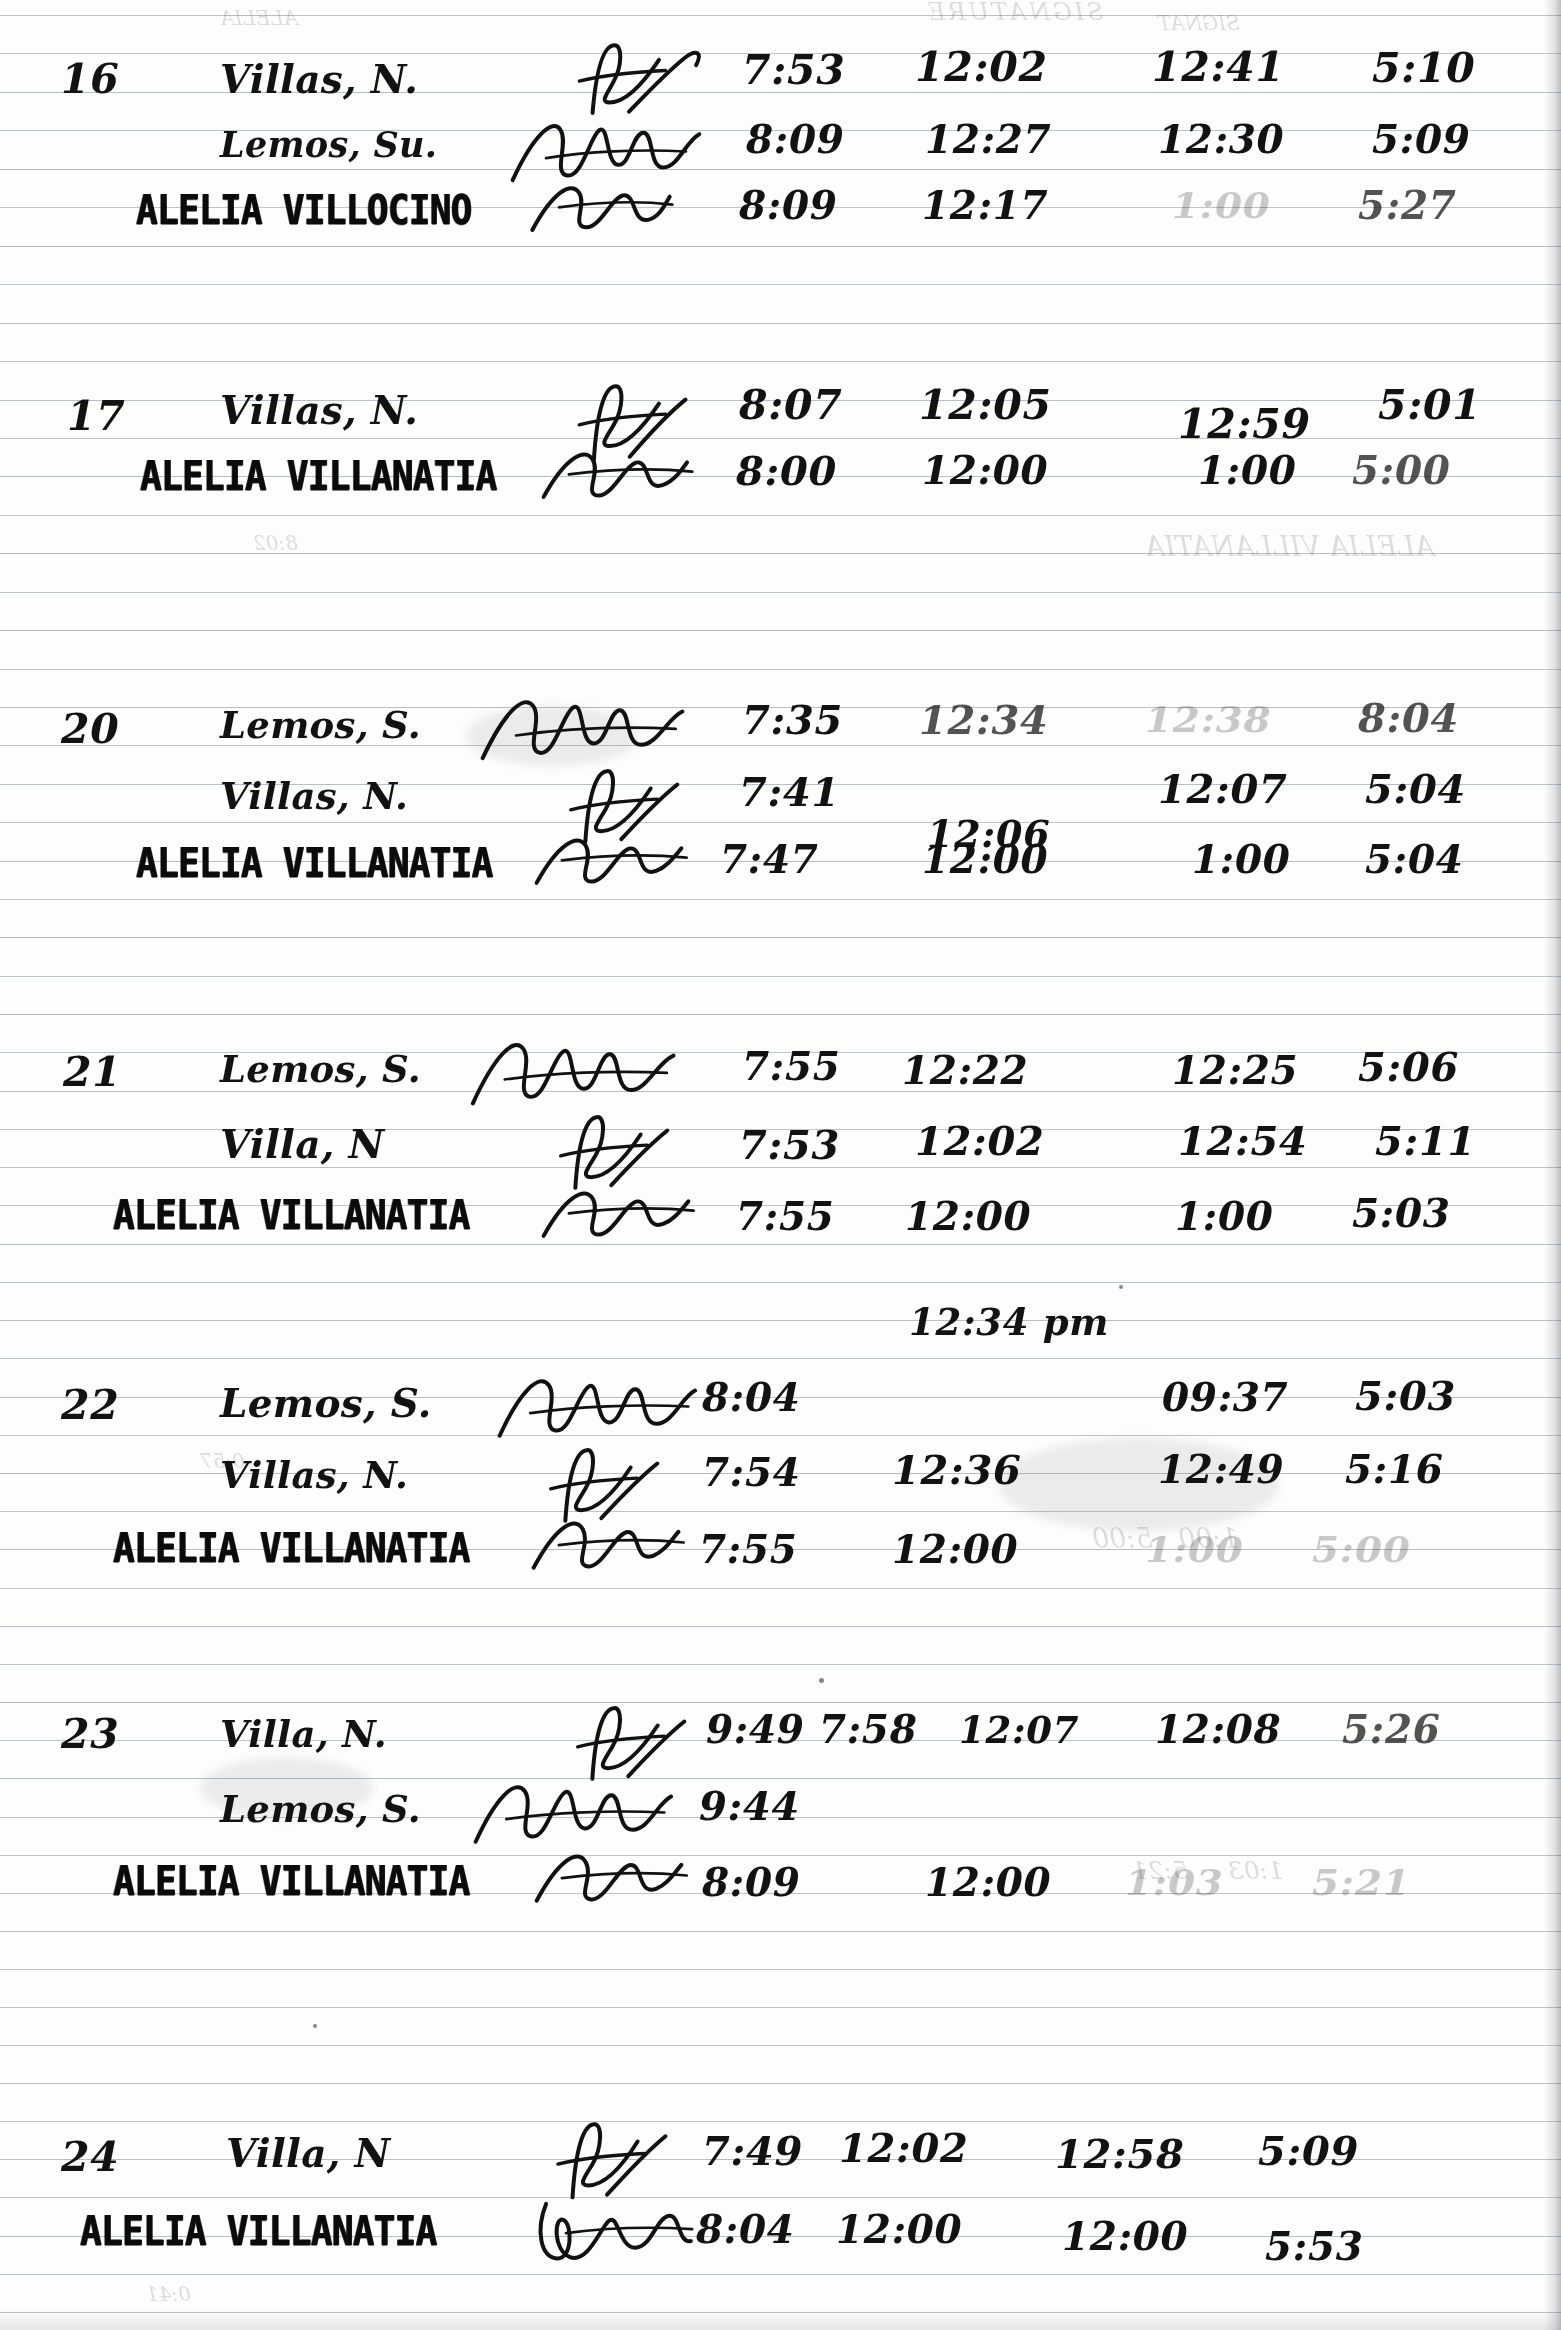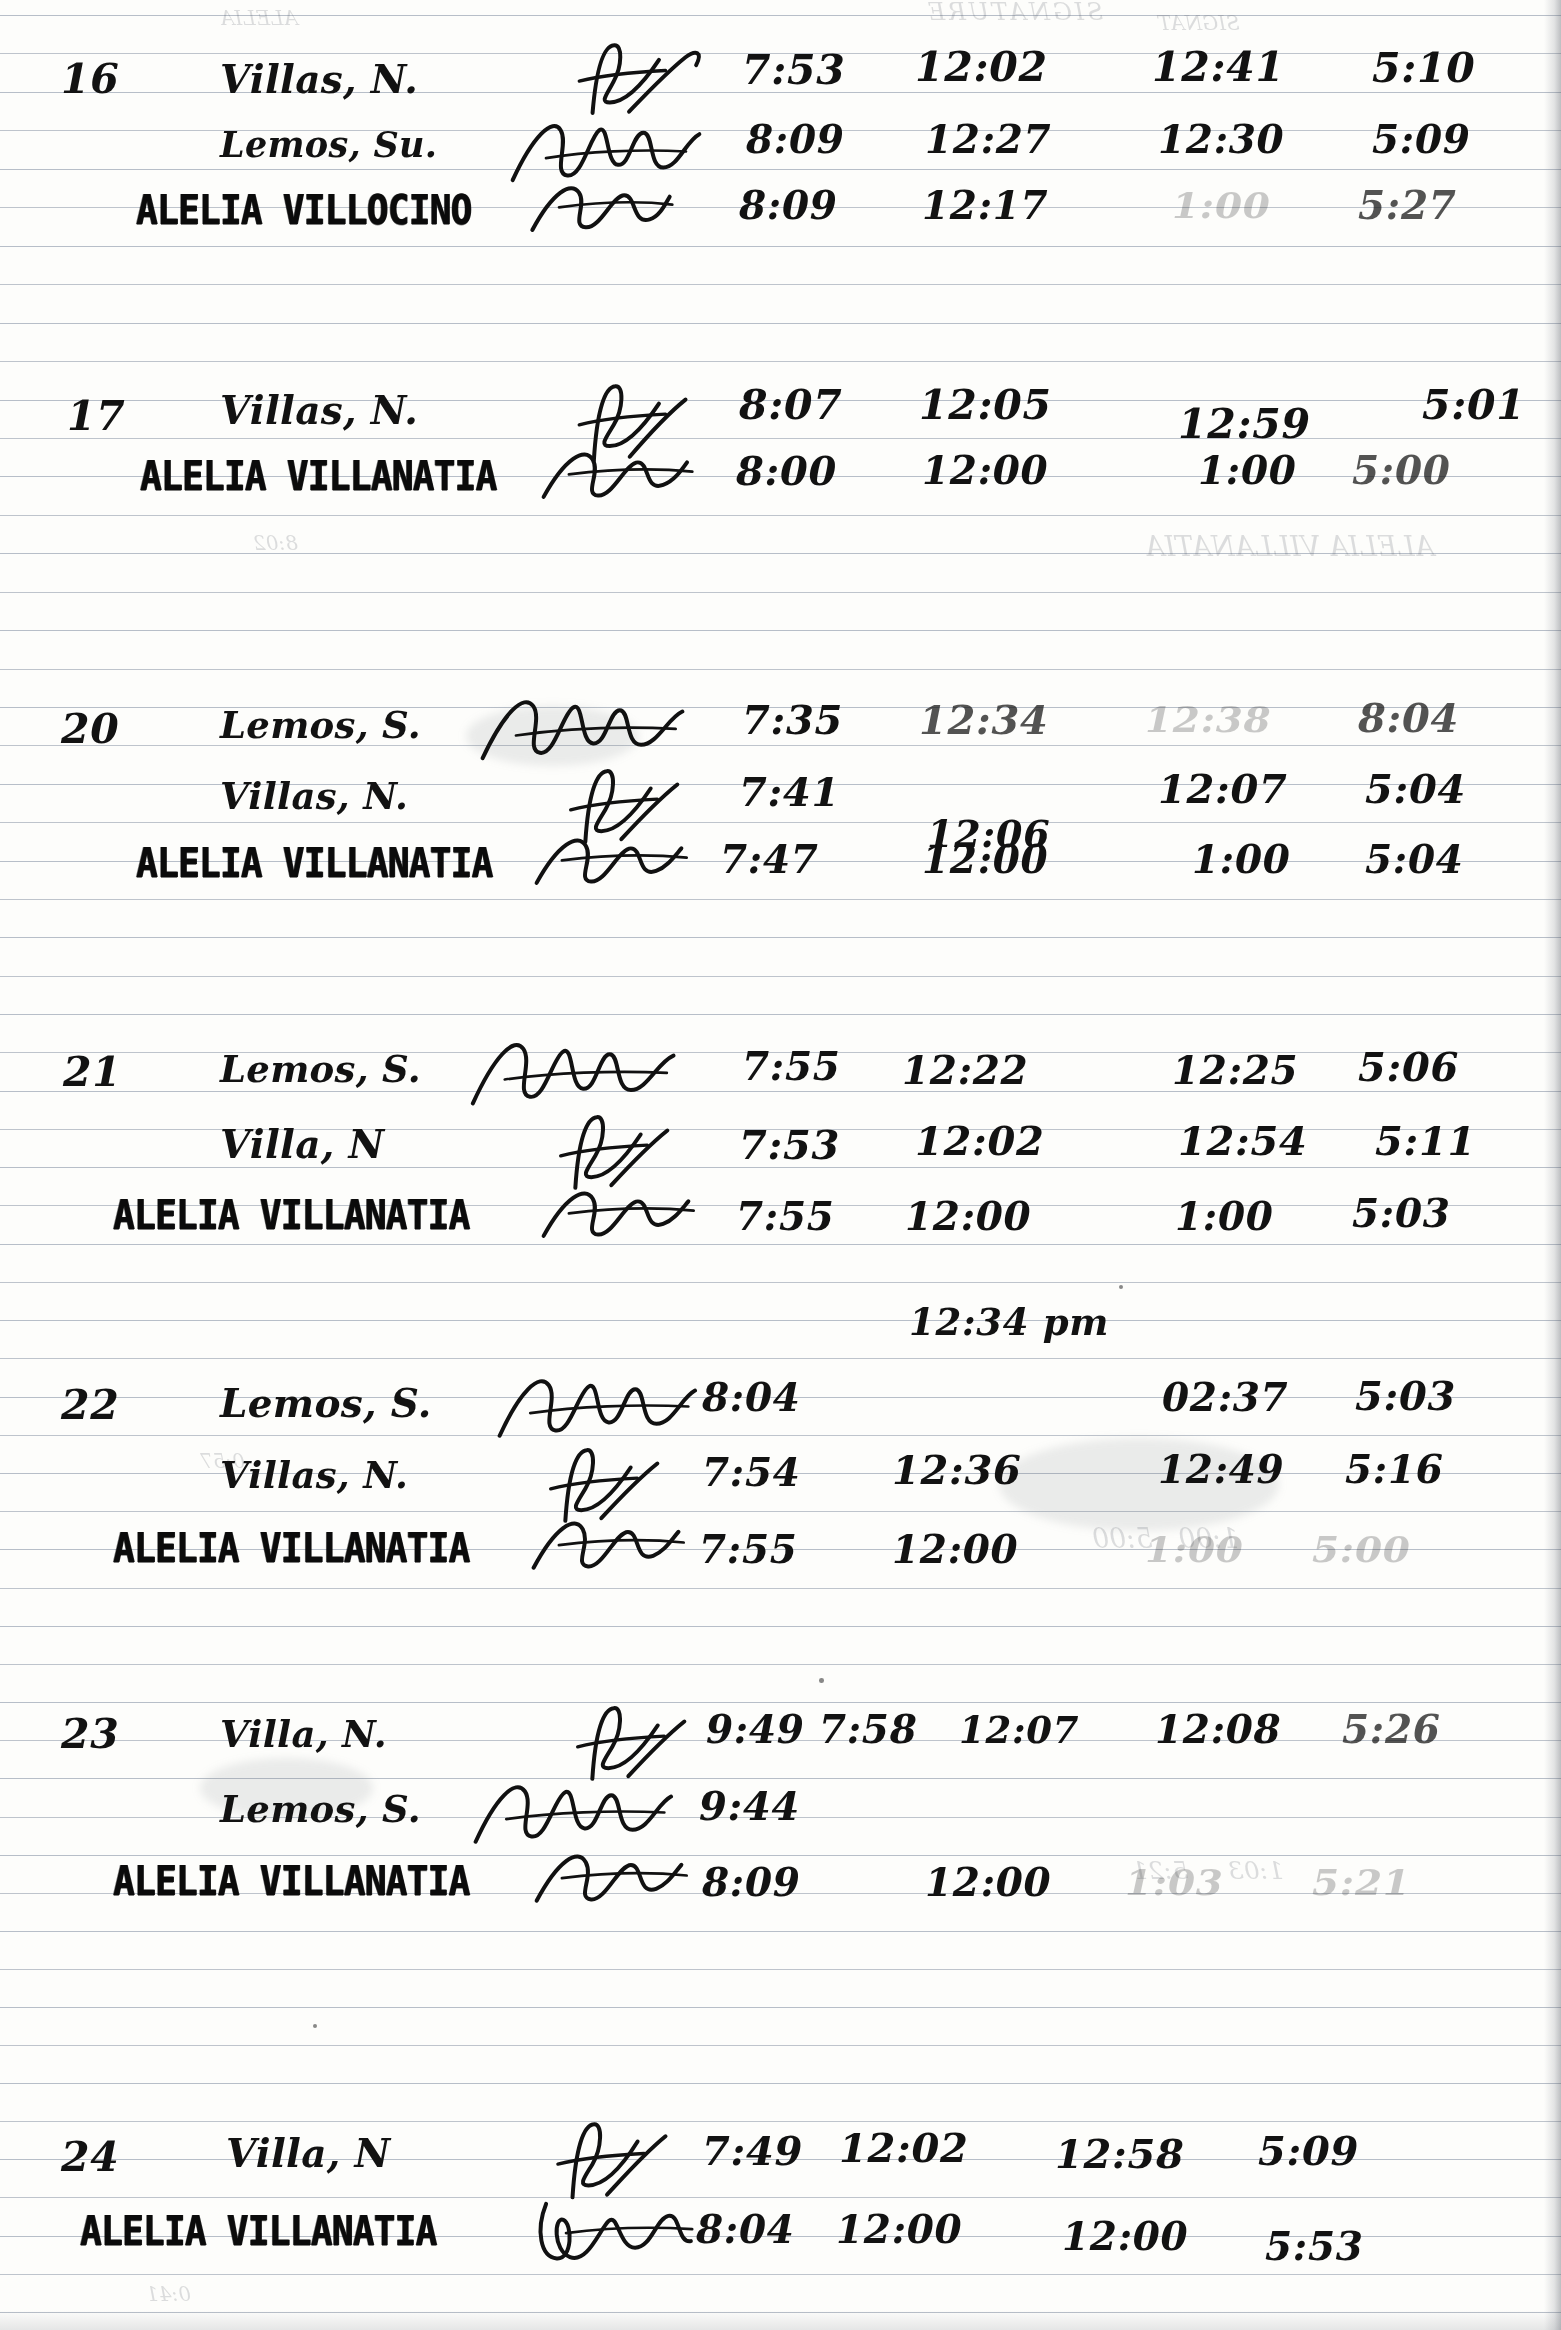--- a/index.html
+++ b/index.html
@@ -245,21 +245,21 @@
 
   <div class="hw ink" style="left:220px; top:391px; font-size:39px;">Villas, N.</div>
   <svg class="sig" style="left:563px; top:373px;" width="160" height="93" viewBox="0 0 240 140">
     <path d="M46 132 C 50 66, 60 22, 78 20 C 92 18, 90 54, 76 78 C 64 98, 54 110, 70 110 C 96 110, 124 76, 144 46" stroke-width="6"></path>
     <path d="M24 78 C 64 68, 114 64, 154 62" stroke-width="5"></path>
     <path d="M100 126 C 124 98, 154 64, 184 40" stroke-width="6"></path>
   </svg>
   <div class="hw num" style="left:739px; top:385px; font-size:41px;">8:07</div>
   <div class="hw num" style="left:919px; top:385px; font-size:41px;">12:05</div>
   <div class="hw num" style="left:1178px; top:404px; font-size:41px;">12:59</div>
-  <div class="hw num" style="left:1422px; top:385px; font-size:41px;">5:01</div>
+  <div class="hw num" style="left:1378px; top:385px; font-size:41px;">5:01</div>
 
   <div class="stamp blotchy" style="left:140px; top:459px; font-size:36px;">ALELIA VILLANATIA</div>
   <svg class="sig" style="left:533px; top:433px;" width="166" height="80" viewBox="0 0 250 120">
     <path d="M16 96 C 48 38, 78 20, 90 40 C 102 60, 76 92, 98 94 C 120 96, 140 44, 158 44 C 176 44, 168 88, 196 78 C 212 72, 222 58, 232 44" stroke-width="6"></path>
     <path d="M54 62 C 118 54, 182 52, 240 58" stroke-width="4"></path>
   </svg>
   <div class="hw num" style="left:736px; top:451px; font-size:40px;text-align:right;">8:00</div>
   <div class="hw num" style="left:922px; top:451px; font-size:39px;">12:00</div>
   <div class="hw num" style="left:1198px; top:451px; font-size:39px;">1:00</div>
   <div class="hw num faint" style="left:1352px; top:451px; font-size:39px;">5:00</div>
@@ -332,21 +332,21 @@
 
   <div class="hw num" style="left:61px; top:1385px; font-size:41px;">22</div>
 
   <div class="hw ink" style="left:220px; top:1384px; font-size:39px;">Lemos, S.</div>
   <svg class="sig" style="left:493px; top:1365px;" width="206" height="87" viewBox="0 0 310 130">
     <path d="M10 106 C 40 40, 70 10, 84 30 C 98 50, 72 94, 94 98 C 116 102, 128 42, 144 32 C 160 22, 154 84, 174 86 C 194 88, 198 36, 214 36 C 230 36, 222 88, 246 88 C 270 88, 284 48, 304 38" stroke-width="6"></path>
     <path d="M56 72 C 126 62, 216 58, 294 62" stroke-width="4"></path>
   </svg>
   <div class="hw num" style="left:702px; top:1378px; font-size:39px;">8:04</div>
   <div class="hw num" style="left:909px; top:1304px; font-size:37px;">12:34 pm</div>
-  <div class="hw num" style="left:1162px; top:1378px; font-size:39px;">02:37</div>
+  <div class="hw num" style="left:1162px; top:1378px; font-size:39px;">09:37</div>
   <div class="hw num" style="left:1355px; top:1376px; font-size:40px;">5:03</div>
 
   <div class="hw ink" style="left:220px; top:1457px; font-size:37px;">Villas, N.</div>
   <svg class="sig" style="left:536px; top:1438px;" width="160" height="87" viewBox="0 0 240 130">
     <path d="M44 124 C 48 62, 58 20, 76 18 C 90 16, 88 52, 74 76 C 62 96, 52 108, 68 108 C 94 108, 122 74, 142 44" stroke-width="6"></path>
     <path d="M22 76 C 62 66, 112 62, 152 60" stroke-width="5"></path>
     <path d="M98 120 C 122 94, 152 62, 182 38" stroke-width="6"></path>
   </svg>
   <div class="hw num" style="left:702px; top:1453px; font-size:39px;">7:54</div>
   <div class="hw num" style="left:892px; top:1450px; font-size:40px;">12:36</div>

